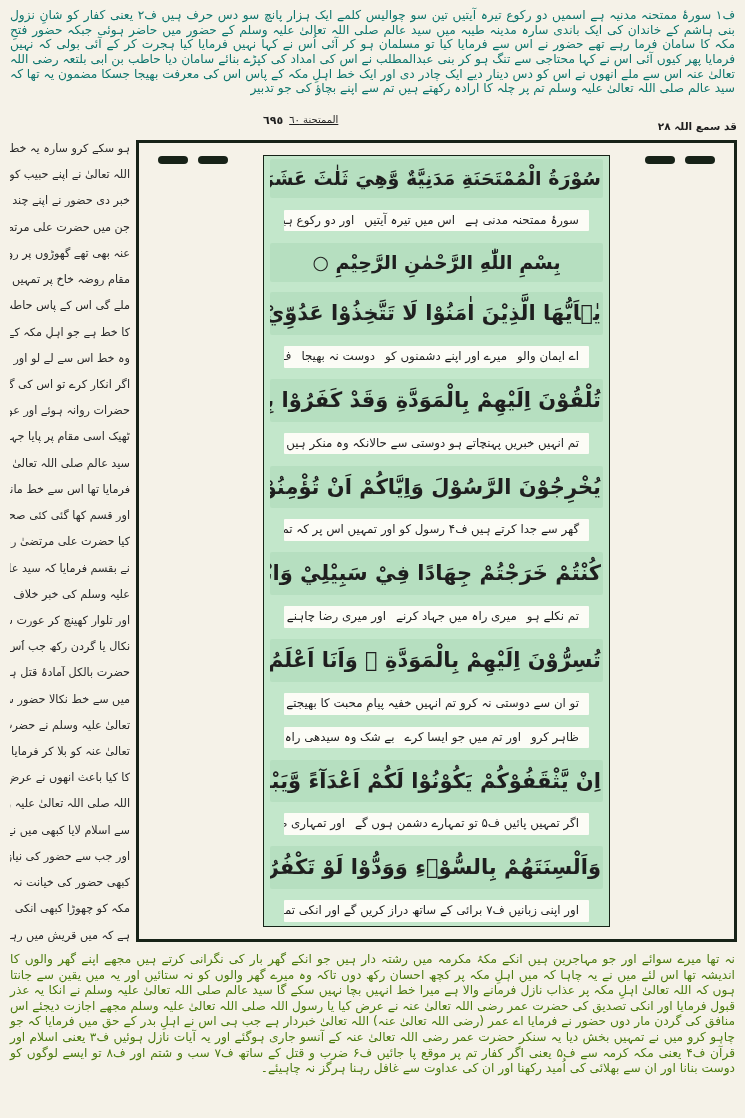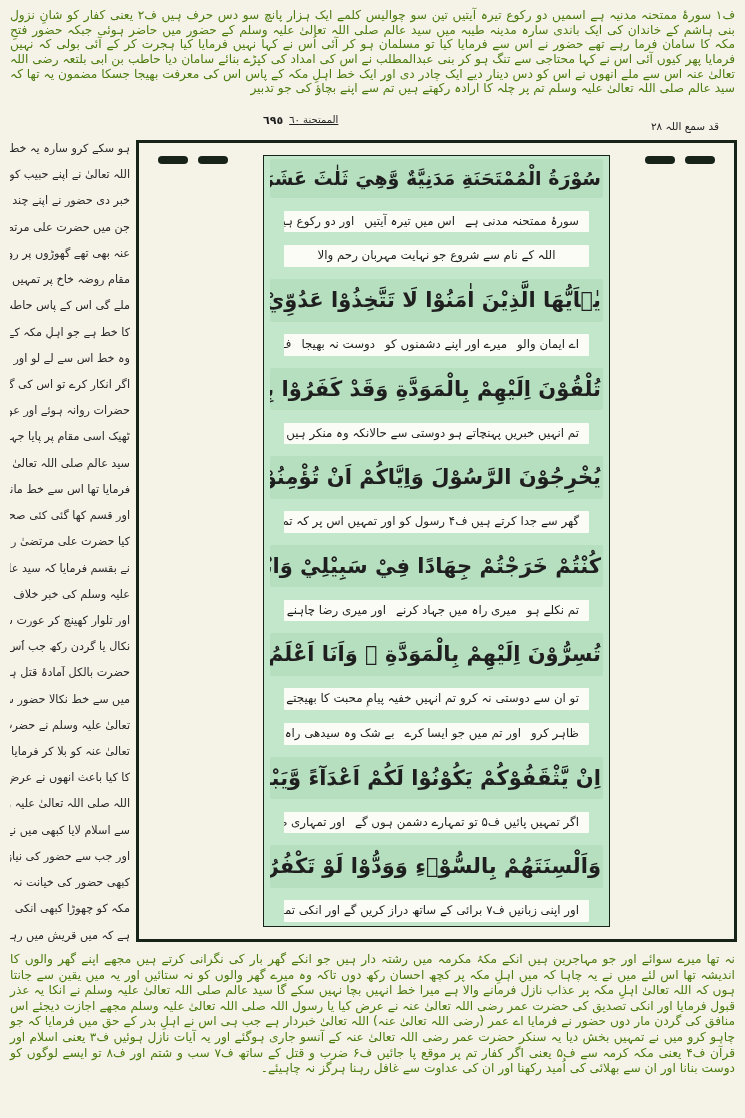--- a/index.html
+++ b/index.html
@@ -9,25 +9,25 @@
   *{box-sizing:border-box; margin:0; padding:0;}
   html,body{width:745px;}
   body{
     height:1118px; background:var(--paper); color:var(--ink);
     font-family:"DejaVu Sans", sans-serif; direction:rtl; overflow:hidden;
   }
   .page{position:relative; width:745px; height:1118px; padding:6px 8px 0;}
   
   .top-note{
     font-size:12.2px; line-height:1.2; text-align:justify; text-align-last:right;
-    color:#4d7c0f; padding:2px 2px 0; height:112px; overflow:hidden;
+    color:#0f766e; padding:2px 2px 0; height:112px; overflow:hidden;
   }
   
   .header-row{position:relative; height:22px; font-size:11px;}
-  .juz-label{position:absolute; right:18px; top:2px; font-size:10.5px; letter-spacing:.5px;}
+  .juz-label{position:absolute; right:0; top:2px; font-size:10.5px; letter-spacing:.5px;font-weight:bold;}
   .pageno-group{position:absolute; left:255px; top:-4px; display:flex; align-items:flex-end; gap:6px;}
   .surah-mini{font-size:10px; padding-bottom:2px;text-decoration:underline;}
   .page-number{font-size:11px; font-weight:bold;}
   
   .main-row{display:flex; direction:rtl; height:802px;}
   .panel-frame{
     flex:1; border:3px solid var(--frame); background:var(--paper);
     padding:12px; display:flex; min-width:0;gap:28px;
   }
   .panel-inner{
@@ -86,23 +86,21 @@
           <span class="knot"></span>
           <span class="bar"></span>
       </div>
       <div class="panel-inner">
           <div class="row-ar title">سُوْرَةُ الْمُمْتَحَنَةِ مَدَنِيَّةٌ وَّهِيَ ثَلٰثَ عَشَرَةَ اٰيَةً وَّفِيْهَا رُكُوْعَانِ</div>
           <div class="row-ur">
             <span>سورۂ ممتحنہ مدنی ہے</span>
             <span>اس میں تیرہ آیتیں</span>
             <span>اور دو رکوع ہیں</span>
           </div>
-          <div class="row-ur">
-            <span>اللہ کے نام سے شروع جو نہایت مہربان رحم والا</span>
-          </div>
+          <div class="row-ar title">بِسْمِ اللّٰهِ الرَّحْمٰنِ الرَّحِيْمِ ○</div>
           <div class="row-ar">يٰۤاَيُّهَا الَّذِيْنَ اٰمَنُوْا لَا تَتَّخِذُوْا عَدُوِّيْ وَعَدُوَّكُمْ اَوْلِيَآءَ</div>
           <div class="row-ur">
             <span>اے ایمان والو</span>
             <span>میرے اور اپنے دشمنوں کو</span>
             <span>دوست نہ بھیجا</span>
             <span>ف۲</span>
           </div>
           <div class="row-ar">تُلْقُوْنَ اِلَيْهِمْ بِالْمَوَدَّةِ وَقَدْ كَفَرُوْا بِمَا جَآءَكُمْ مِّنَ الْحَقِّ</div>
           <div class="row-ur">
             <span>تم انہیں خبریں پہنچاتے ہو دوستی سے حالانکہ وہ منکر ہیں اس حق کے جو تمہارے پاس آیا</span>

